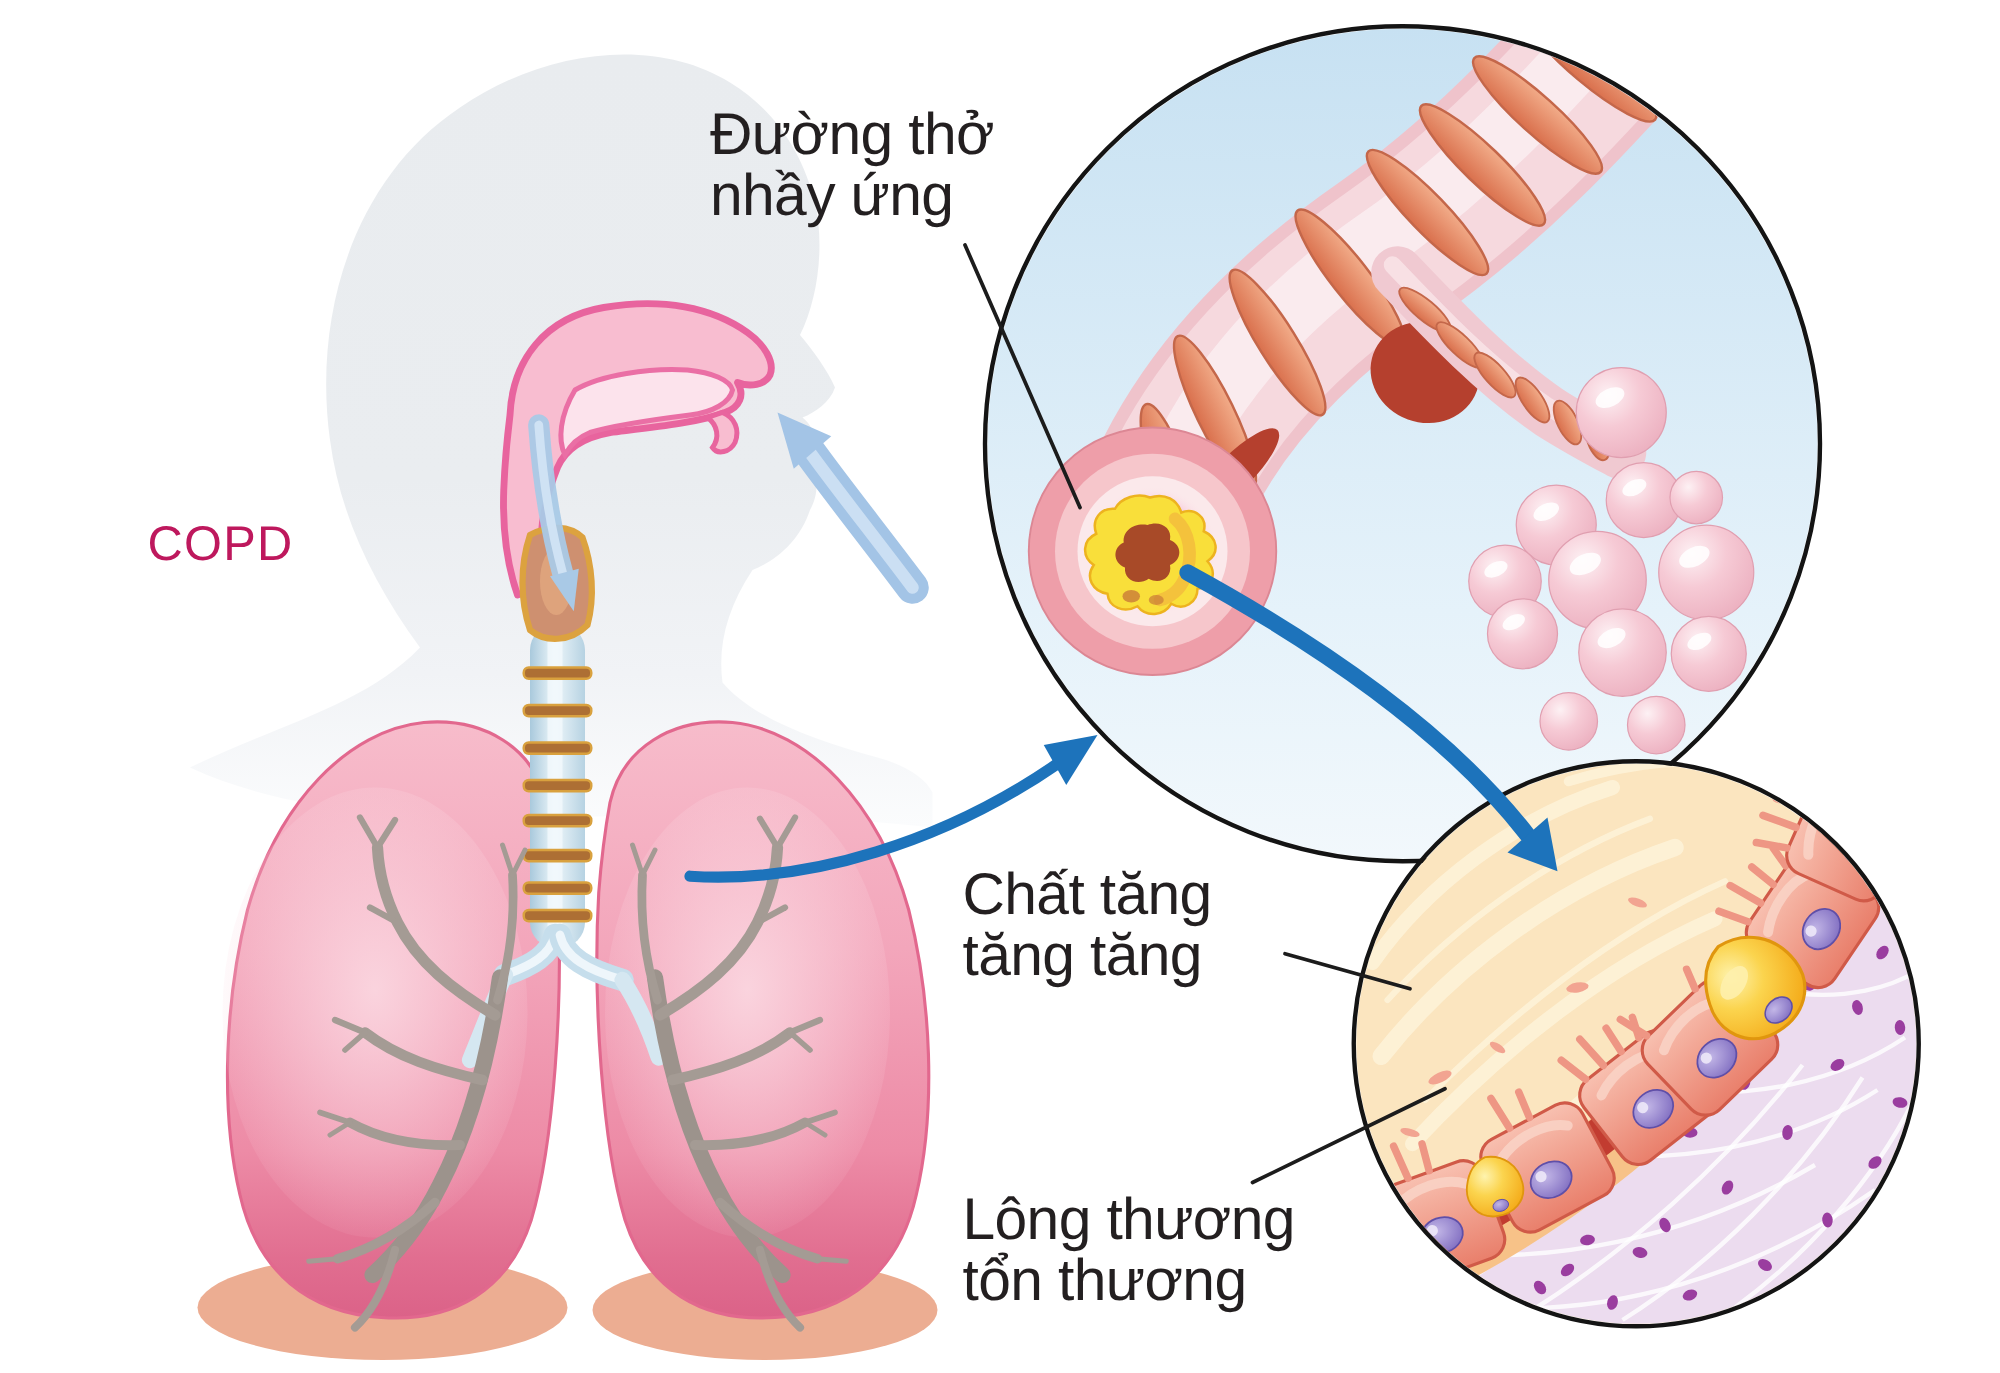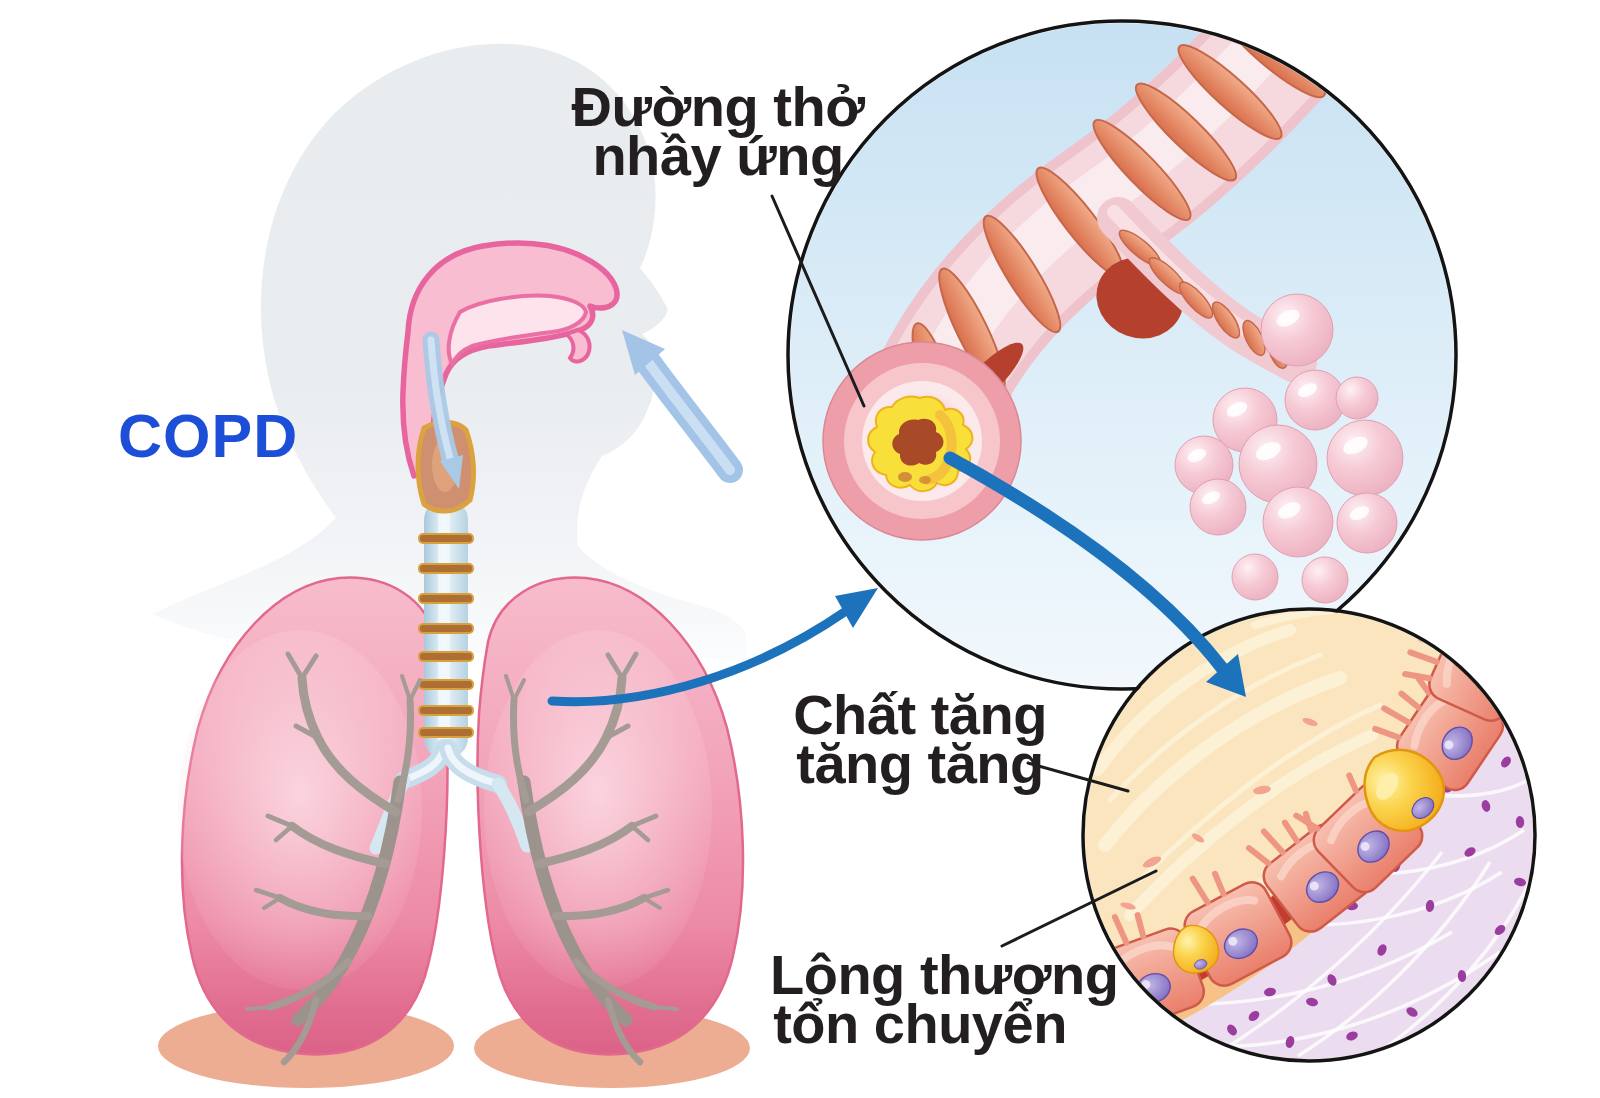--- a/index.html
+++ b/index.html
@@ -1,23 +1,23 @@
 <!DOCTYPE html>
 <html><head>
 <meta charset="utf-8">
 <style>
   html,body{margin:0;padding:0;background:#fff;}
   body{width:1600px;height:1098px;overflow:hidden;
        font-family:"Liberation Sans","DejaVu Sans",sans-serif;}
   .stage{position:relative;width:1600px;height:1098px;background:#ffffff;}
   .stage svg{position:absolute;left:0;top:0;}
-  .lbl{position:absolute;font-weight:bold;font-size:56px;line-height:49px;
-       color:#231F20;text-align:center;letter-spacing:-0.5px;white-space:nowrap;}
-  .copd{position:absolute;left:118px;top:404px;font-size:61px;font-weight:700;
-       color:#1d4ed8;letter-spacing:1px;line-height:64px;}
+  .lbl{position:absolute;font-weight:normal;font-size:47px;line-height:49px;
+       color:#231F20;letter-spacing:-0.5px;white-space:nowrap;}
+  .copd{position:absolute;left:118px;top:404px;font-size:39px;font-weight:400;
+       color:#be185d;letter-spacing:1px;line-height:64px;}
 </style>
 </head>
 <body>
 
 <div class="stage">
 <svg width="1600" height="1098" viewBox="0 0 1600 1098">
   <defs>
     <linearGradient id="gHead" x1="0" y1="0" x2="0" y2="1">
       <stop offset="0" stop-color="#E9ECEF"></stop>
           <stop offset="0.55" stop-color="#EAEDF0"></stop>
@@ -430,15 +430,15 @@
   <div>nhầy ứng</div>
 </div>
 
 <div class="lbl" style="left:770px;top:690px;width:300px">
   <div>Chất tăng</div>
   <div>tăng tăng</div>
 </div>
 
 <div class="lbl" style="left:770px;top:950px;width:300px">
   <div>Lông thương</div>
-  <div>tổn chuyển</div>
+  <div>tổn thương</div>
 </div>
 </div>
 
 </body></html>

